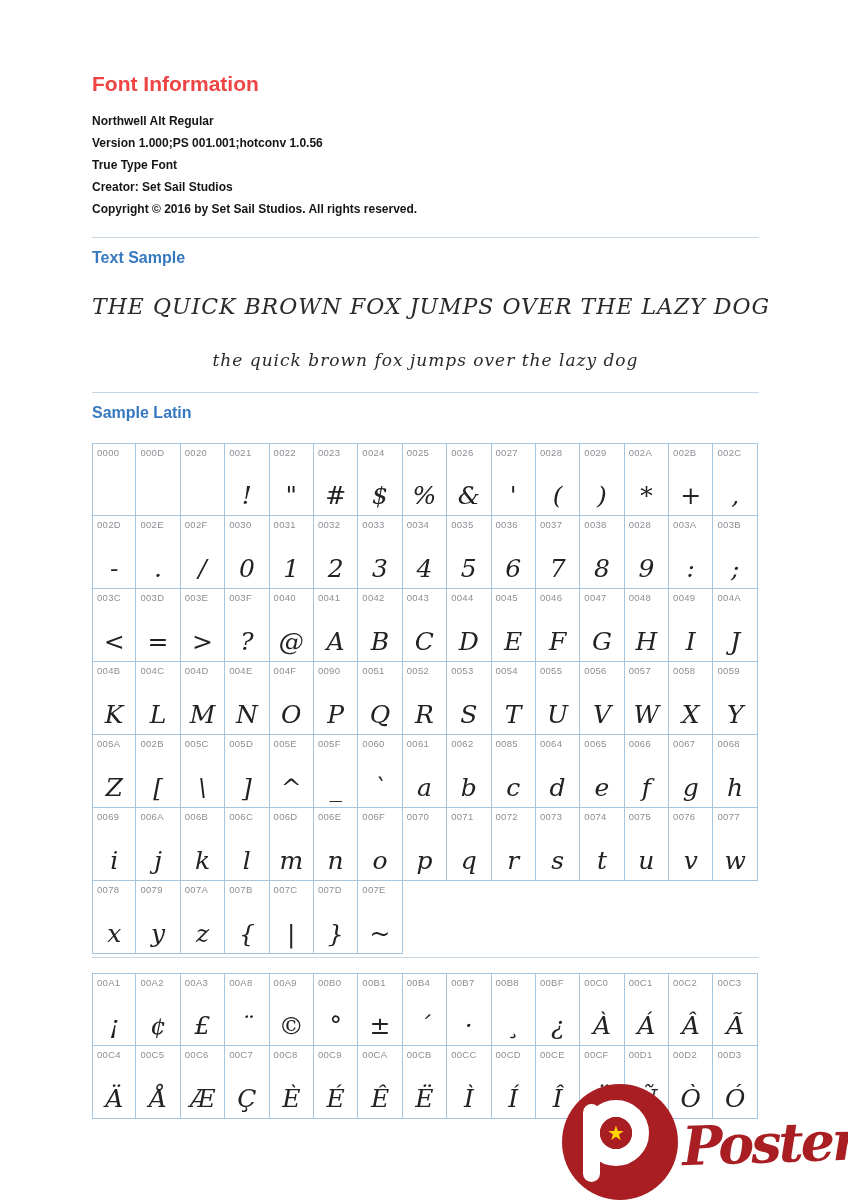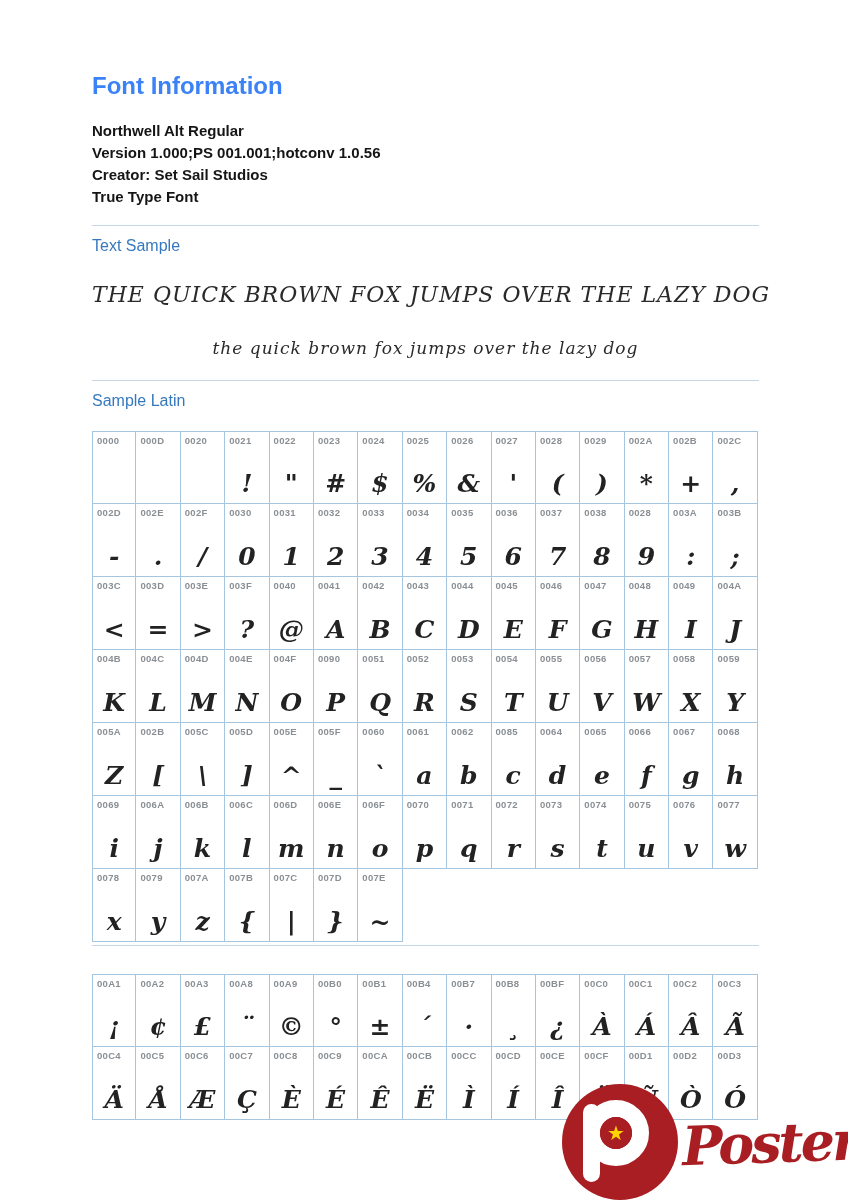--- a/index.html
+++ b/index.html
@@ -2,42 +2,42 @@
 <html><head>
 <meta charset="utf-8">
 <style>
   html,body{margin:0;padding:0;}
   body{
     width:848px;height:1200px;position:relative;overflow:hidden;
     background:#ffffff;font-family:"Liberation Sans", sans-serif;color:#111;
   }
   .page{position:absolute;left:92px;top:0;width:667px;}
   .title{
-    margin-top:72px;margin-bottom:20px;
-    font-size:24px;font-weight:bold;color:#3b82f6;letter-spacing:0px;
-  }
-  .details div{font-size:15px;font-weight:bold;color:#151515;line-height:22px;}
+    margin-top:72px;margin-bottom:14px;
+    font-size:21px;font-weight:bold;color:#ef4444;letter-spacing:0px;
+  }
+  .details div{font-size:12px;font-weight:bold;color:#151515;line-height:22px;}
   .rule{border:none;border-top:1px solid #C7D6E5;margin:0;}
   .rule1{margin-top:17px;}
   .rule2{margin-top:22px;}
   .rule3{margin-top:3px;}
-  .sec-head{margin-top:11px;font-size:16px;font-weight:normal;color:#3678BE;}
+  .sec-head{margin-top:11px;font-size:16px;font-weight:bold;color:#3678BE;}
   .sample-upper{
     margin-top:27px;text-align:center;
     font-family:"DejaVu Serif", serif;font-style:italic;
     font-size:22px;color:#2a2a2a;letter-spacing:1px;white-space:nowrap;
   }
   .sample-lower{
     margin-top:31px;text-align:center;
     font-family:"DejaVu Serif", serif;font-style:italic;
     font-size:17px;color:#2a2a2a;letter-spacing:1px;
   }
   .gtable{margin-top:21px;}
-  .gtable2{margin-top:28px;}
-  .grow{display:flex;font-weight:bold;}
+  .gtable2{margin-top:15px;}
+  .grow{display:flex;}
   .gcell{
     box-sizing:border-box;flex:0 0 44.4px;width:44.4px;height:73px;
     border:1px solid #A6C5DF;border-left:none;position:relative;background:#fff;
   }
   .grow .gcell:first-child{border-left:1px solid #A6C5DF;}
   .grow:not(:first-child) .gcell{border-top:none;}
   .gcode{
     position:absolute;top:3px;left:4px;
     font-size:9.5px;color:#8a8f94;letter-spacing:0.3px;
   }
@@ -63,22 +63,23 @@
 </head>
 <body>
 
 <div class="page">
 
   <div class="title">Font Information</div>
 
   <div class="details">
     <div>Northwell Alt Regular</div>
     <div>Version 1.000;PS 001.001;hotconv 1.0.56</div>
+    <div>True Type Font</div>
     <div>Creator: Set Sail Studios</div>
-    <div>True Type Font</div>
+    <div>Copyright © 2016 by Set Sail Studios. All rights reserved.</div>
   </div>
 
   <hr class="rule rule1">
   <div class="sec-head">Text Sample</div>
   <div class="sample-upper">THE QUICK BROWN FOX JUMPS OVER THE LAZY DOG</div>
   <div class="sample-lower">the quick brown fox jumps over the lazy dog</div>
 
   <hr class="rule rule2">
   <div class="sec-head">Sample Latin</div>
   <div class="gtable">

